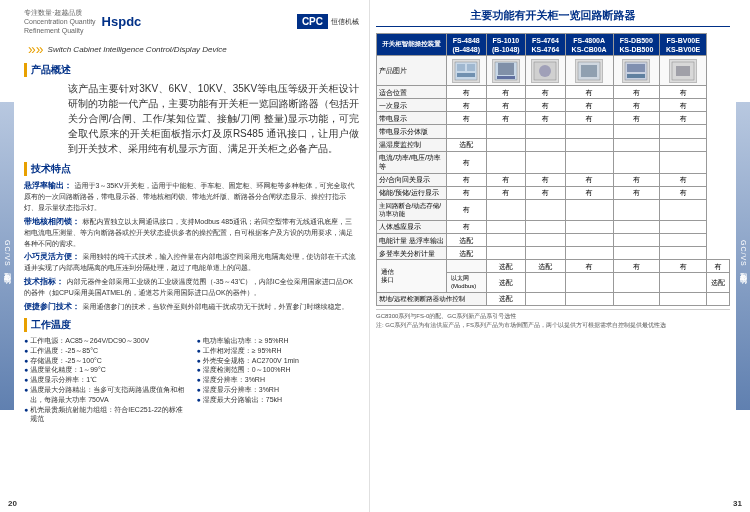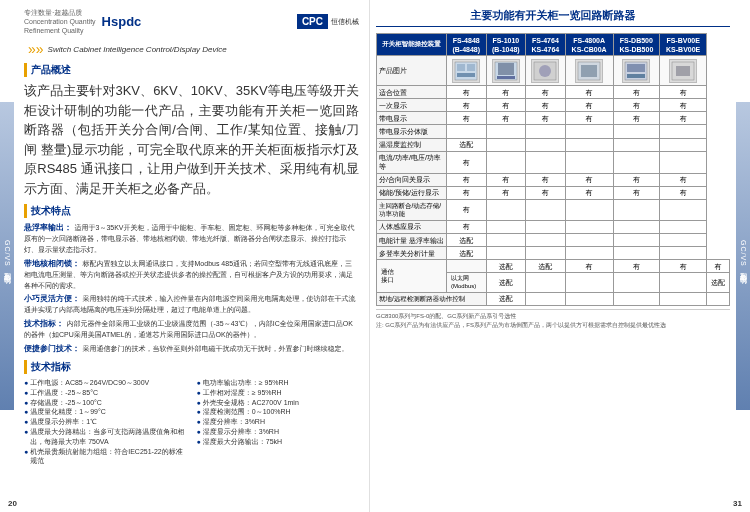--- a/index.html
+++ b/index.html
@@ -89,24 +89,25 @@
       font-size: 10px;
       font-weight: bold;
       color: #003087;
       border-left: 3px solid #e8a000;
       padding-left: 4px;
       margin-bottom: 4px;
       margin-top: 6px;
     }
 
     .content-text {
-      font-size: 13px;
+      font-size: 10px;
       color: #333;
       line-height: 1.5;
       text-align: justify;
+      margin-left: 44px;
     }
 
     
     .tech-feature-item {
       margin-bottom: 3px;
     }
 
     .tech-feature-title {
       font-size: 8px;
       font-weight: bold;
@@ -322,21 +323,21 @@
       <div class="tech-feature-item">
         <span class="tech-feature-title">技术指标：</span>
         <span class="tech-feature-text">内部元器件全部采用工业级的工业级温度范围（-35～43℃），内部IC全位采用国家进口品OK的器件（如CPU采用美国ATMEL的，通道芯片采用国际进口品OK的器件）。</span>
       </div>
       <div class="tech-feature-item">
         <span class="tech-feature-title">便捷参门技术：</span>
         <span class="tech-feature-text">采用通信参门的技术，当软件至则外部电磁干扰成功无干扰时，外置参门时继续稳定。</span>
       </div>
     </div>
 
-    <div class="section-heading">技术指标</div>
+    <div class="section-heading">工作温度</div>
     <div class="specs-grid">
       <div>
         <div class="spec-item">
             <span class="spec-bullet">●</span>
             <span>工作电源：AC85～264V/DC90～300V</span>
           </div>
         <div class="spec-item">
             <span class="spec-bullet">●</span>
             <span>工作温度：-25～85°C</span>
           </div>

